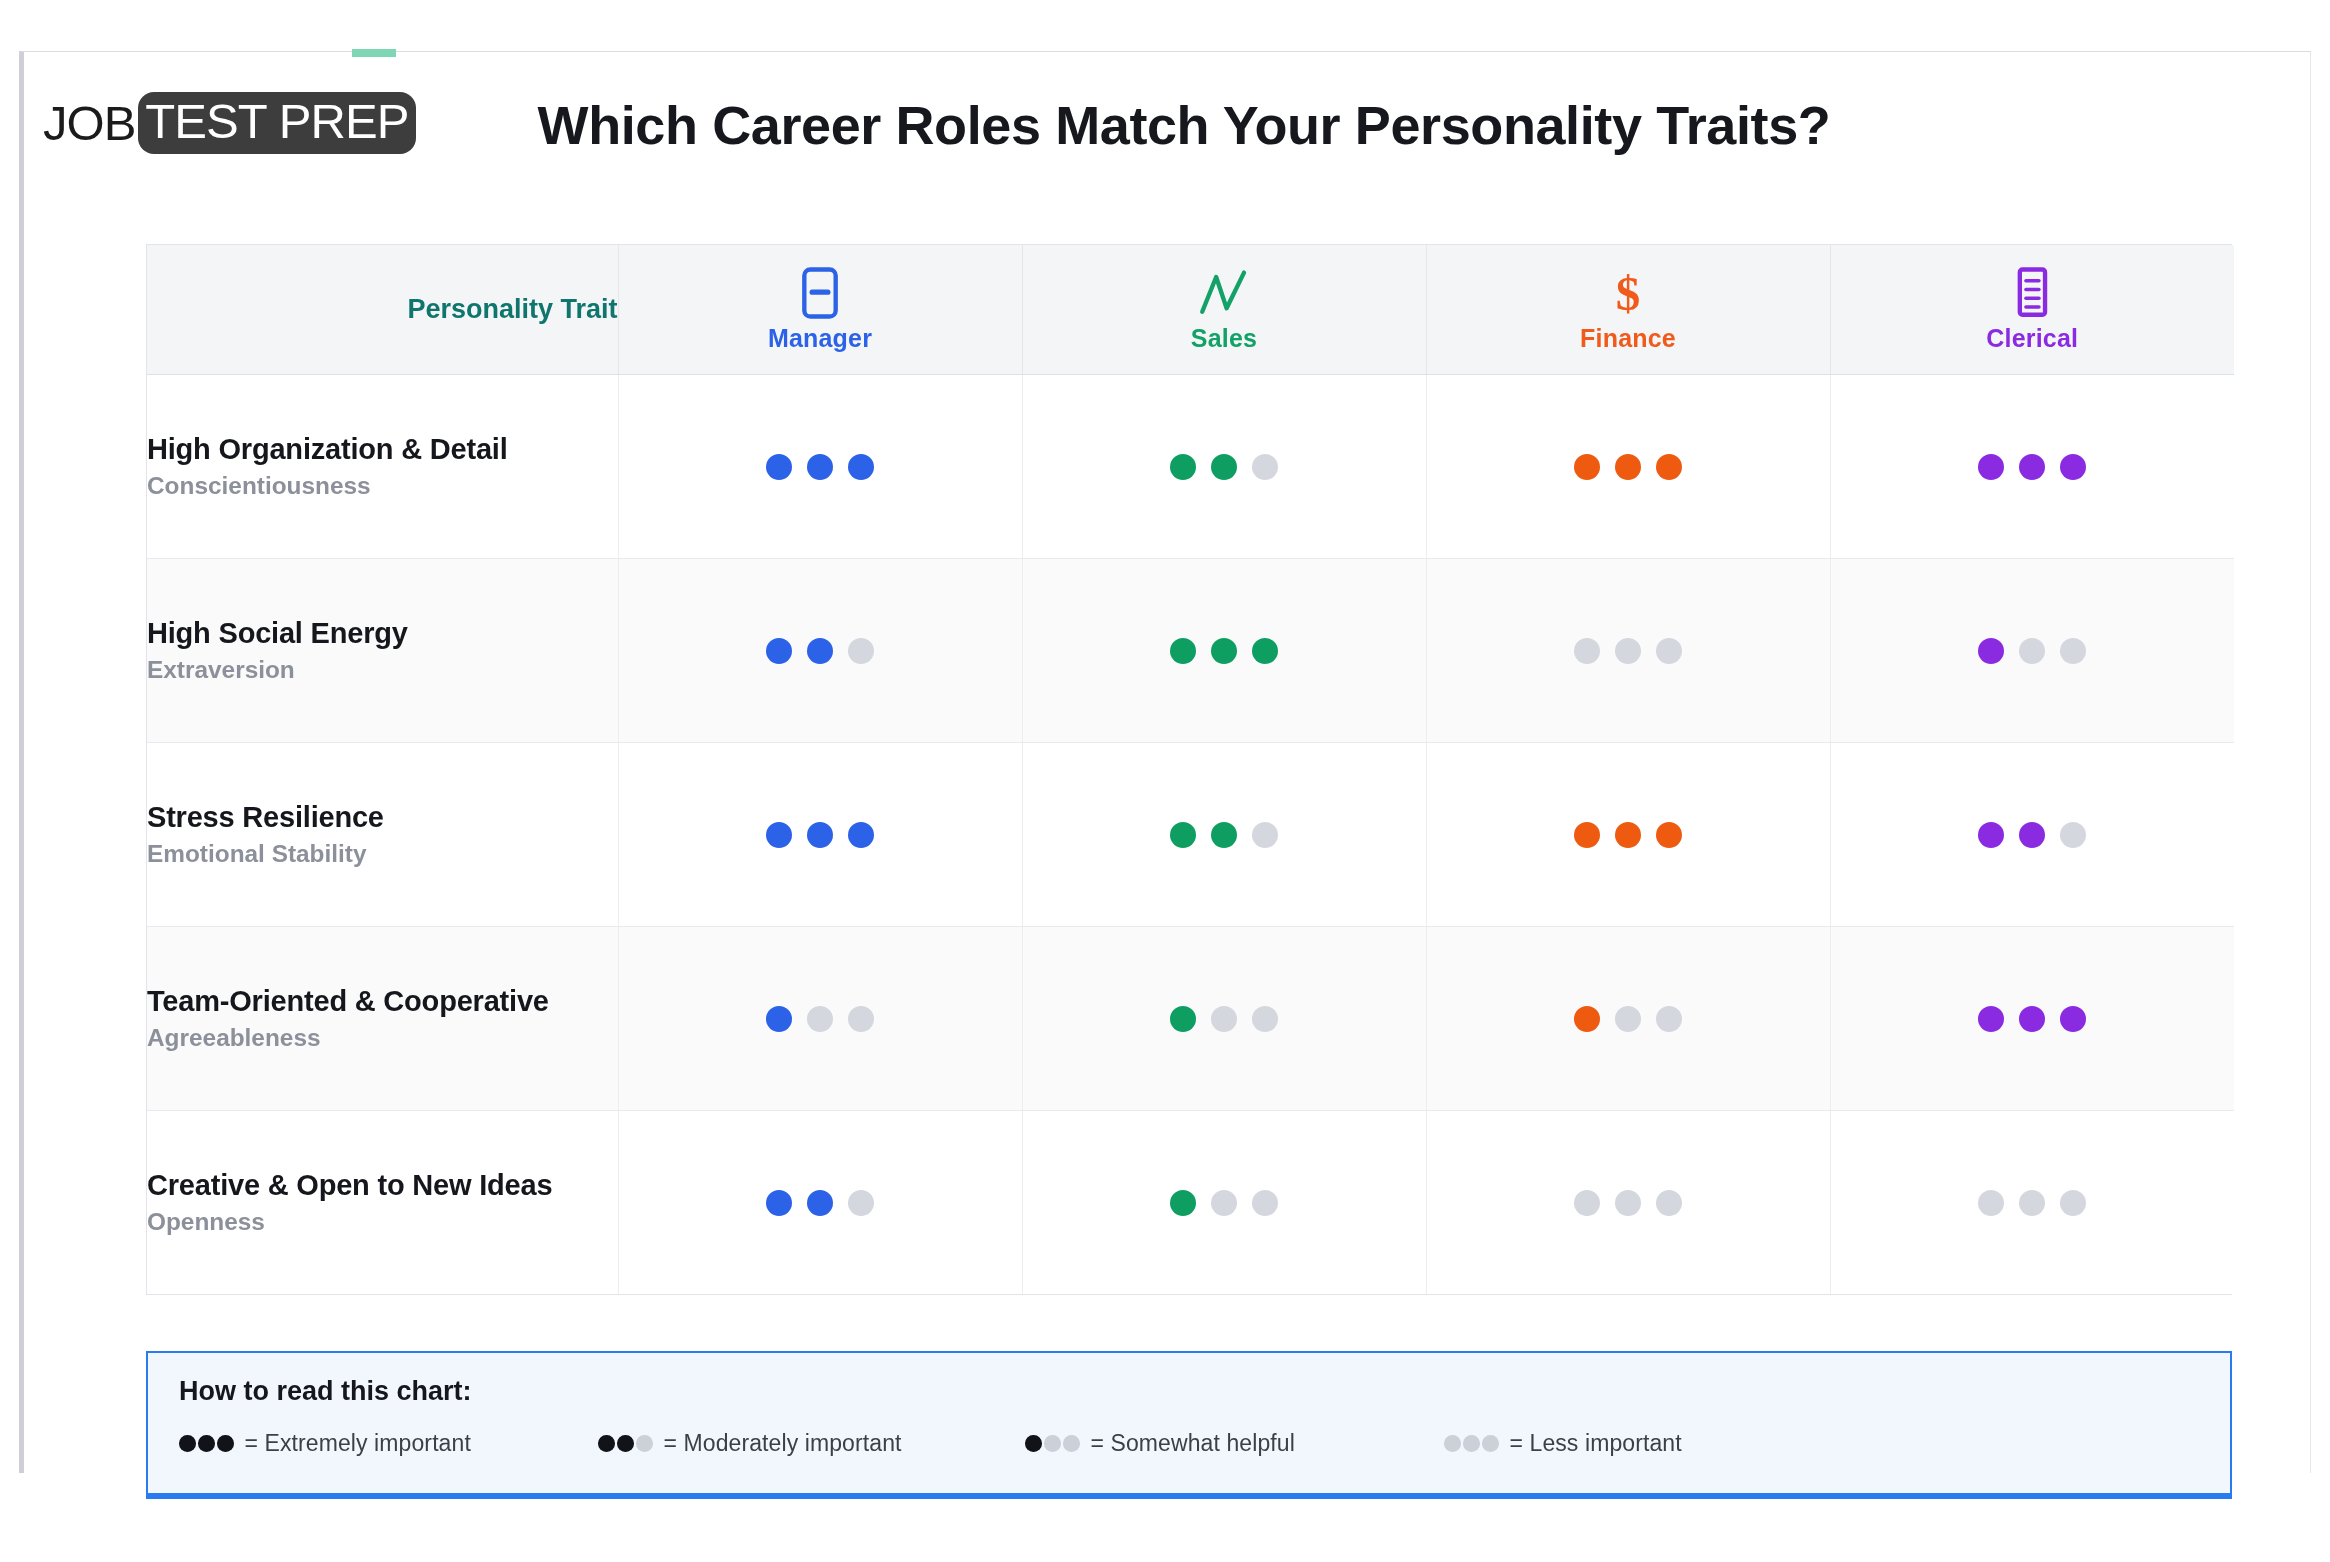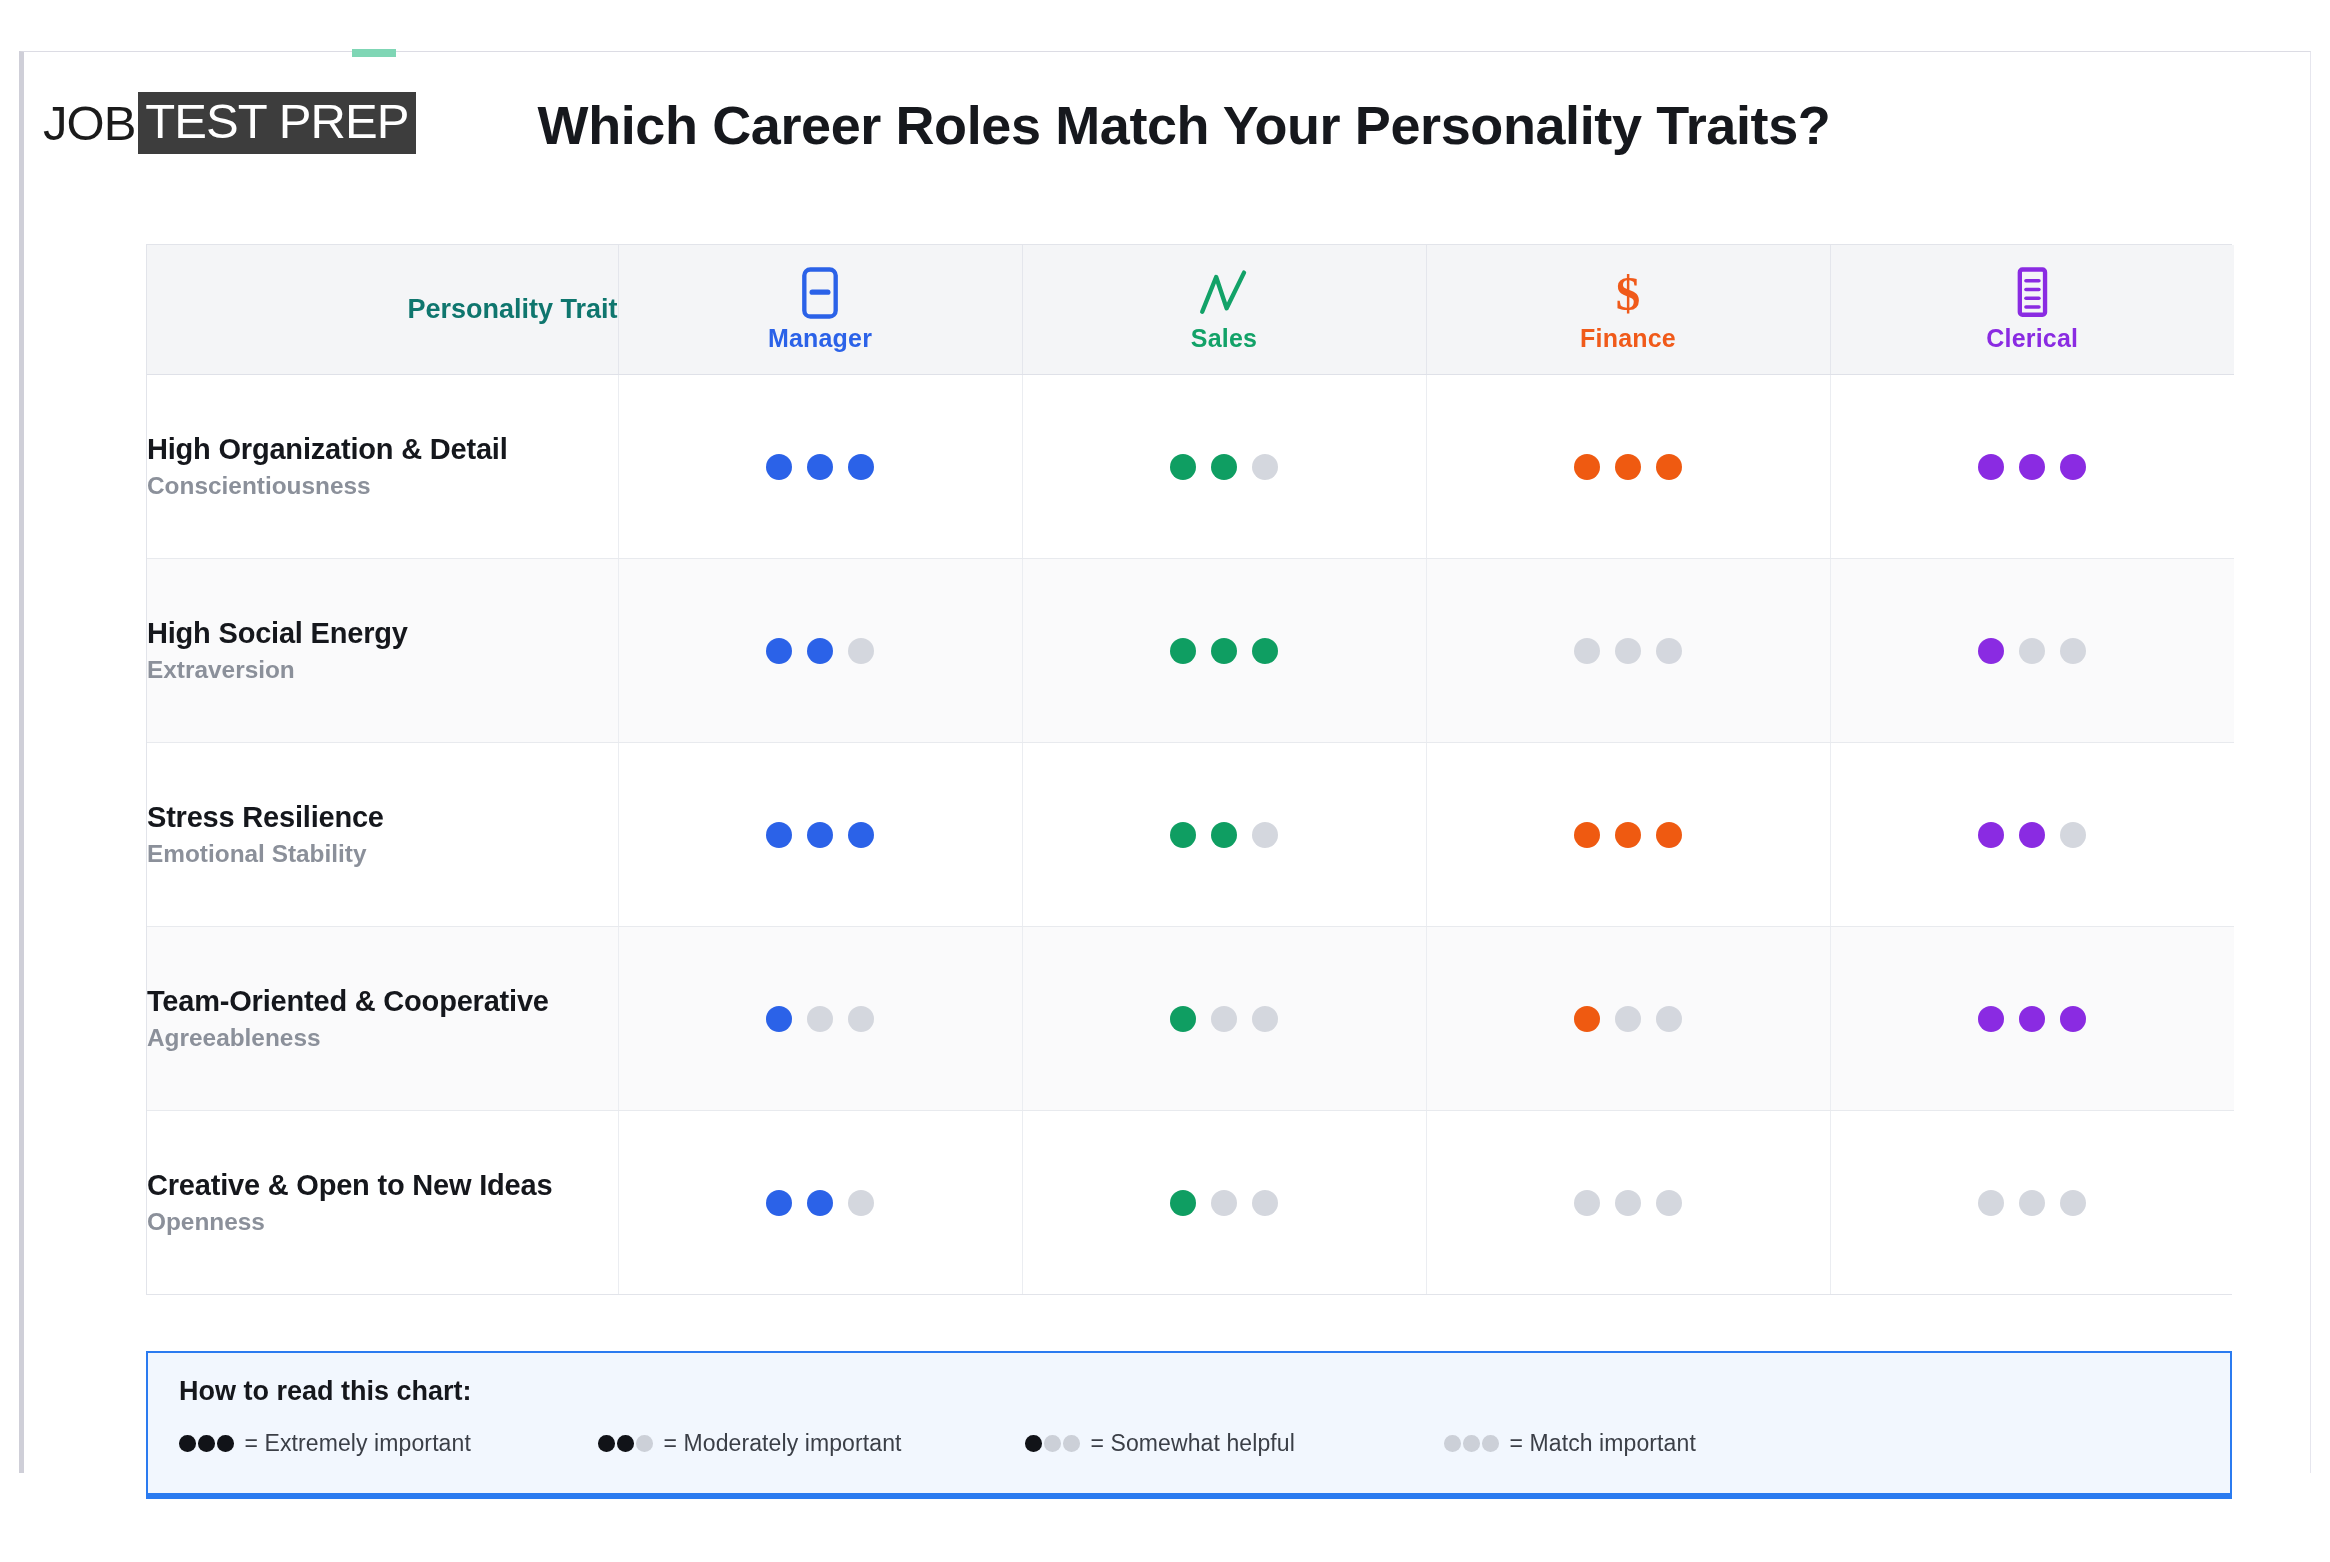--- a/index.html
+++ b/index.html
@@ -71,20 +71,21 @@
   }
   .logo-box {
     background: #3d3d3d;
     color: #ffffff;
     font-size: 49px;
     font-weight: 400;
     letter-spacing: -0.9px;
     line-height: 1;
     padding: 4.4px 7px 7.8px 7px;
     position: relative;
+    border-radius: 16px;
   }
 
   .main-title {
     position: absolute;
     left: 288px;
     top: 42px;
     width: 1744px;
     text-align: center;
     font-size: 54px;
     font-weight: bold;
@@ -537,20 +538,20 @@
               <span class="ldot"></span>
             </span>
             <span class="legend-text">= Somewhat helpful</span>
           </div>
           <div class="legend-item i3">
             <span class="legend-dots">
               <span class="ldot"></span>
               <span class="ldot"></span>
               <span class="ldot"></span>
             </span>
-            <span class="legend-text">= Match important</span>
+            <span class="legend-text">= Less important</span>
           </div>
         </div>
     </div>
 
   </div>
 </div>
 
 
 </body></html>

